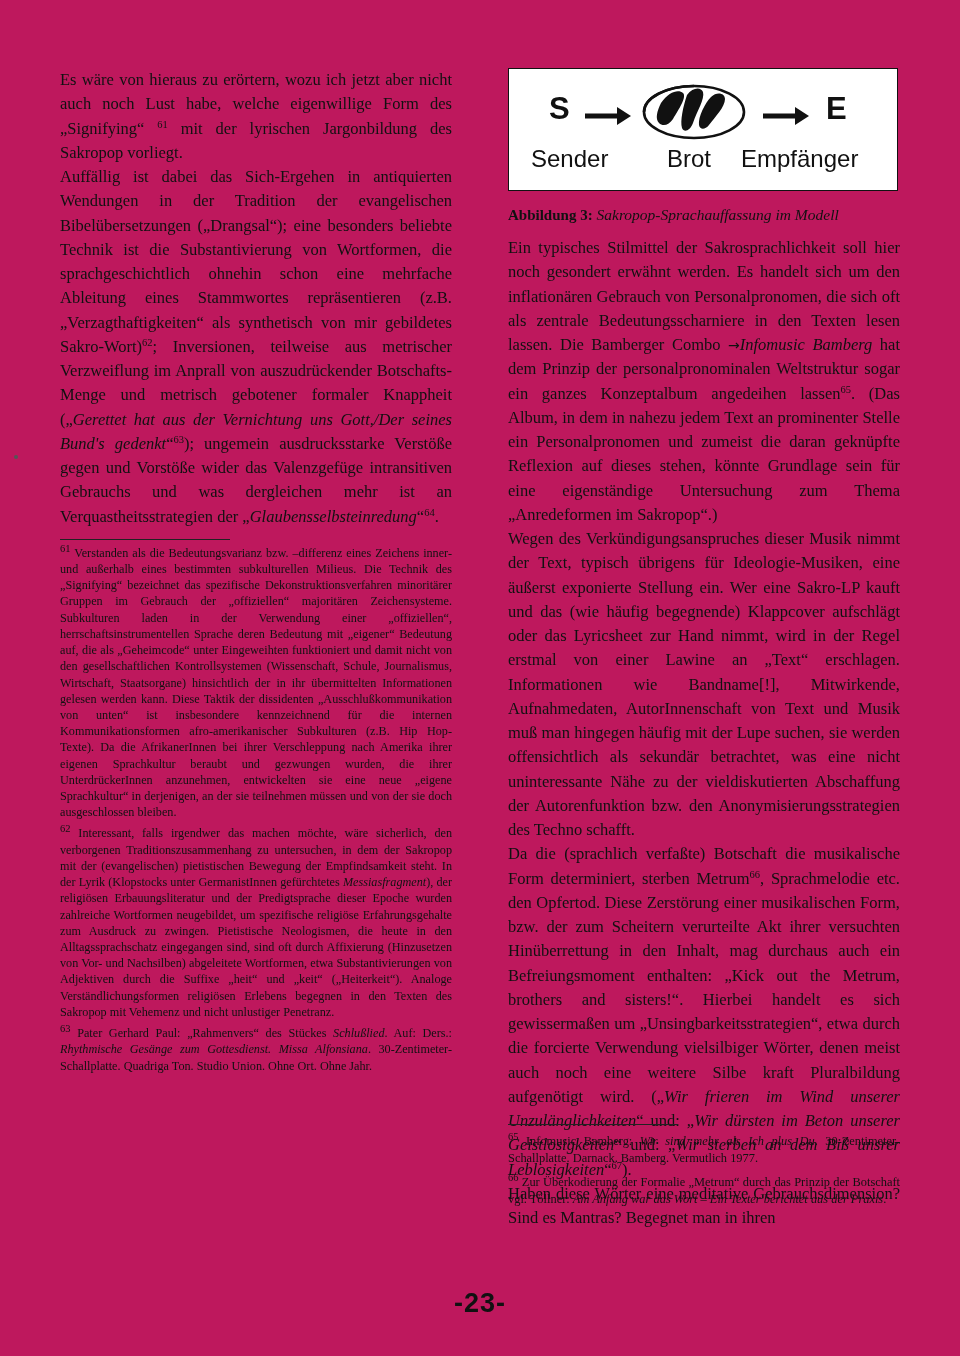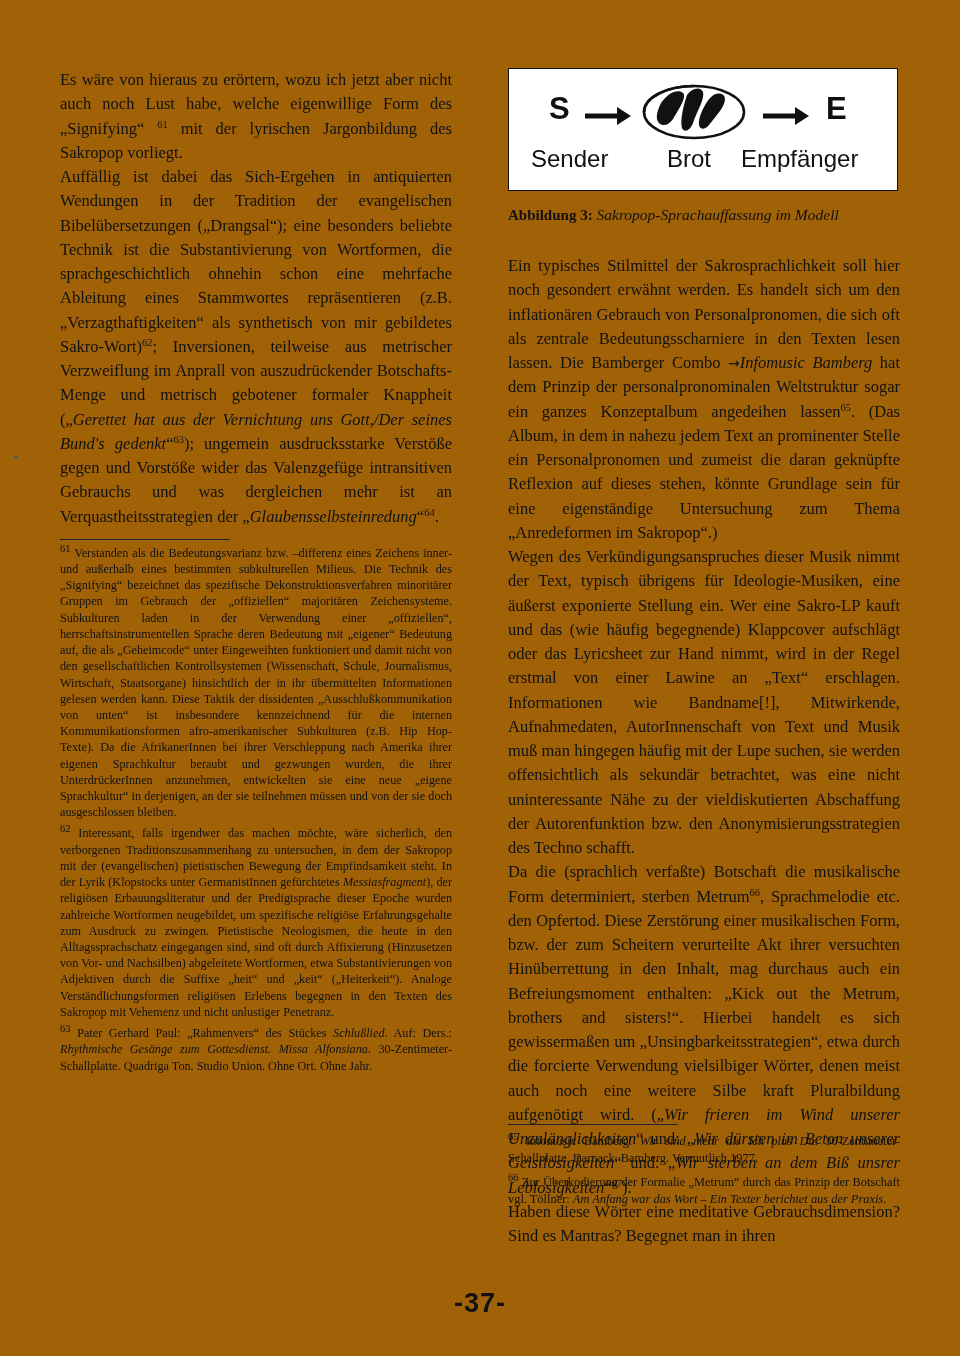--- a/index.html
+++ b/index.html
@@ -4,21 +4,21 @@
 <style>
   html, body {
     margin: 0;
     padding: 0;
     background: #ffffff;
   }
   .page {
     position: relative;
     width: 960px;
     height: 1356px;
-    background: #a16207;
+    background: #be185d;
     font-family: "Liberation Serif", serif;
     color: #111;
     overflow: hidden;
   }
   .cols {
     position: absolute;
     left: 60px;
     top: 68px;
     width: 840px;
     height: 1200px;
@@ -108,21 +108,21 @@
     font-weight: bold;
     font-size: 15px;
   }
   .fig-caption .cap {
     font-style: italic;
   }
 
   .right-body {
     position: absolute;
     left: 448px;
-    top: 186px;
+    top: 168px;
     width: 392px;
   }
 
   .right-fn {
     position: absolute;
     left: 448px;
     top: 1046px;
     width: 392px;
   }
 
@@ -219,14 +219,14 @@
     </div>
 
     <div class="col right-fn">
       <div class="fn-sep"></div>
       <p class="fn fn-right"><sup>65</sup> Infomusic Bamberg: <span class="it">Wir sind mehr als Ich plus Du</span>. 30-Zentimeter-Schallplatte. Darnack. Bamberg. Vermutlich 1977.</p>
       <p class="fn fn-right"><sup>66</sup> Zur Überkodierung der Formalie „Metrum“ durch das Prinzip der Botschaft vgl. Töllner: <span class="it">Am Anfang war das Wort – Ein Texter berichtet aus der Praxis</span>.</p>
     </div>
 
   </div>
 
-  <div class="pagenum">-37-</div>
+  <div class="pagenum">-23-</div>
 </div>
 
 </body></html>

